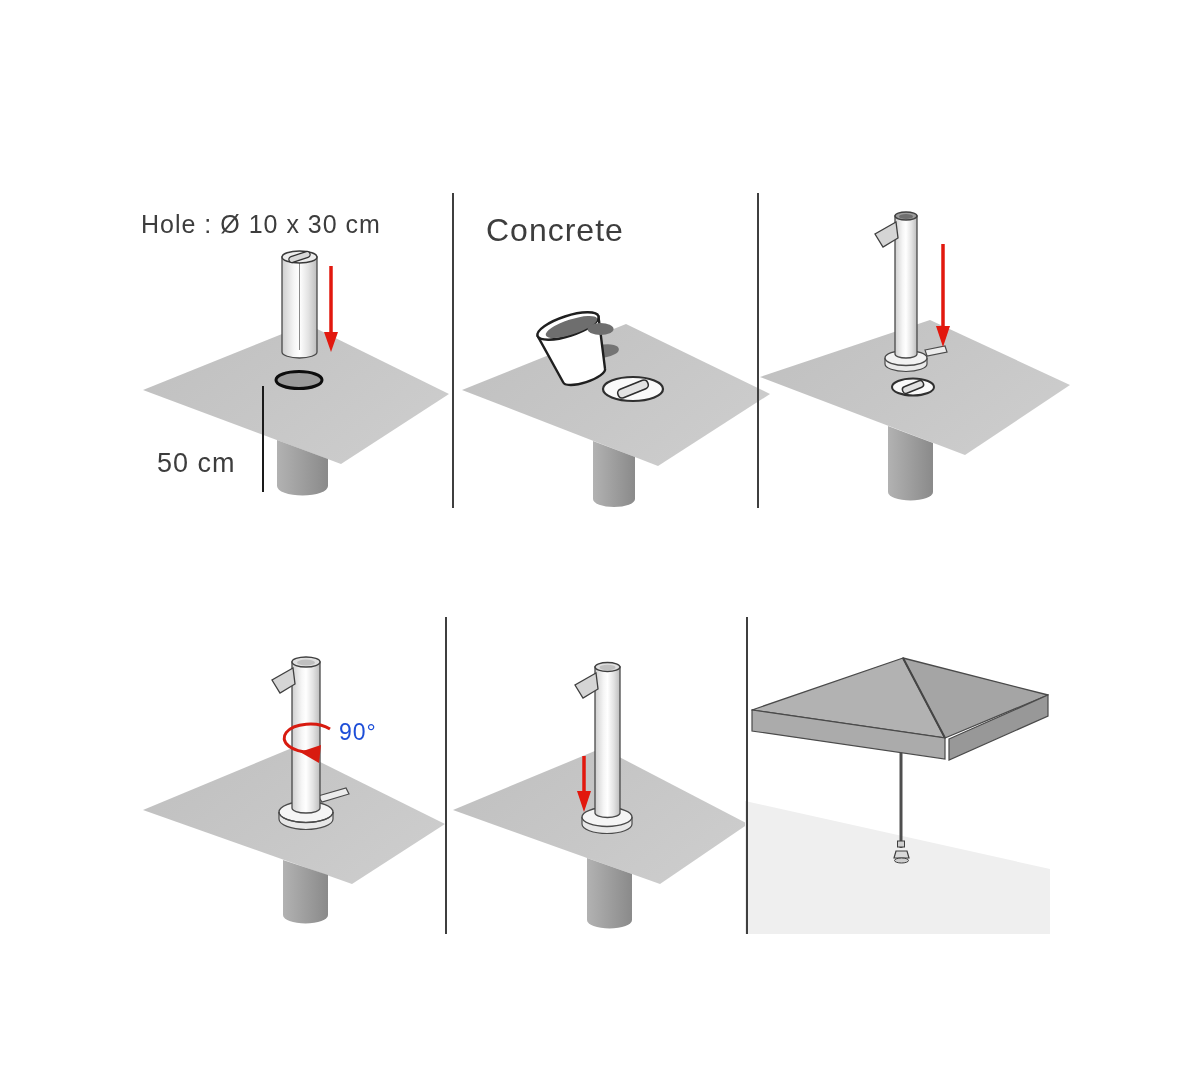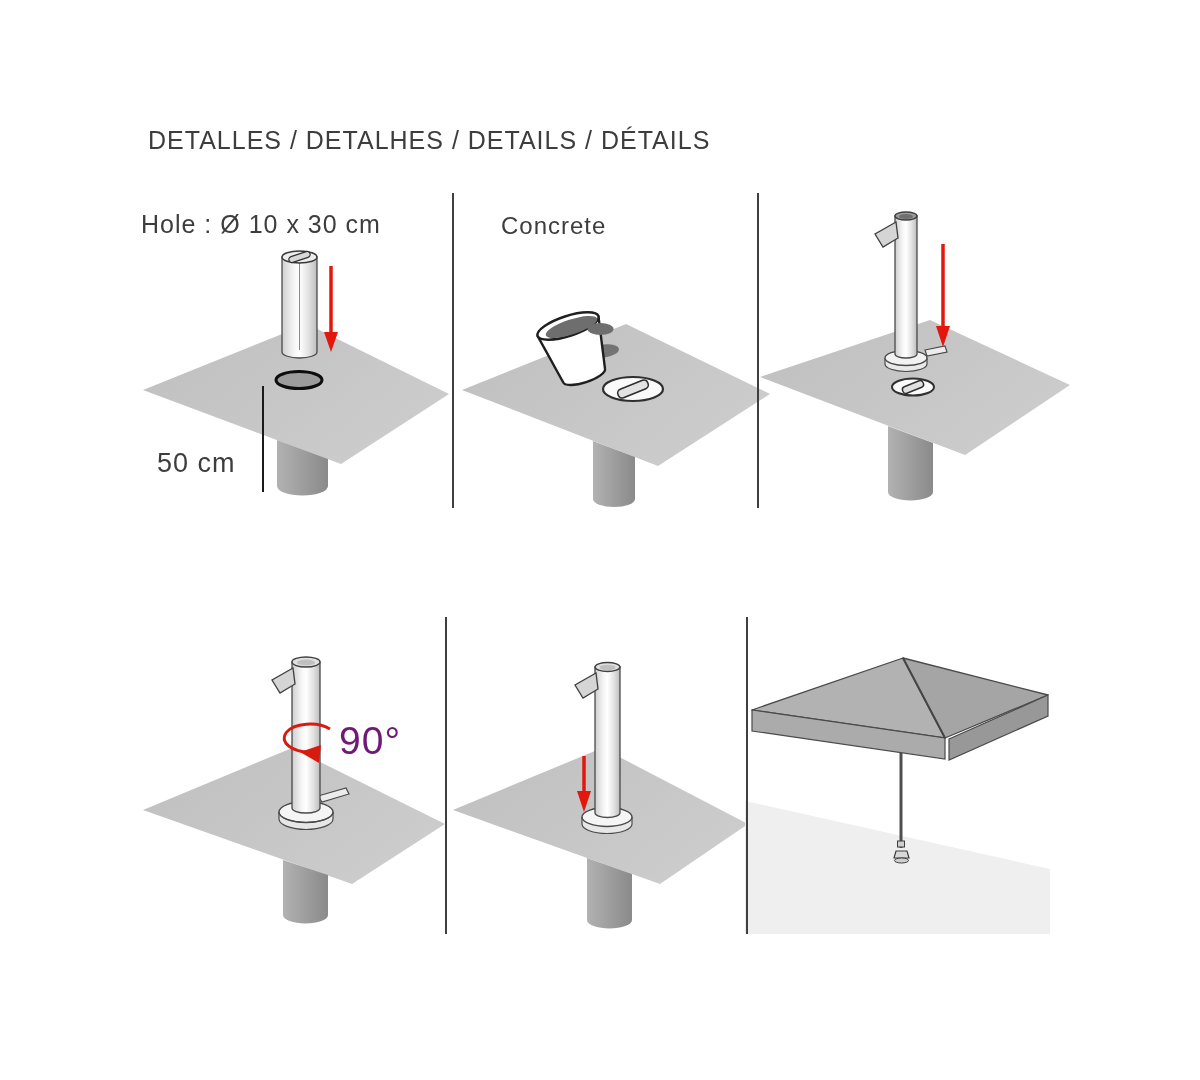--- a/index.html
+++ b/index.html
@@ -5,29 +5,28 @@
   html,body{margin:0;padding:0;background:#ffffff;}
   .canvas{position:relative;width:1200px;height:1080px;background:#ffffff;overflow:hidden;
           font-family:"Liberation Sans", sans-serif;color:#3d3d3d;}
   .label{position:absolute;white-space:nowrap;letter-spacing:1px;line-height:1.1;}
   .title{left:148px;top:127px;font-size:25px;}
   .divider{position:absolute;width:2px;background:#3f3f3f;z-index:6;}
   .panel{position:absolute;z-index:2;}
   .panel svg{position:absolute;left:0;top:0;display:block;}
   .lbl-step1{left:6px;top:11px;font-size:25px;text-align:right;}
   .lbl-30cm{left:22px;top:249px;font-size:27px;}
-  .lbl-concrete{left:43px;top:13px;font-size:24px;}
-  .lbl-90{left:199px;top:110px;font-size:39px;color:#701a75;}
+  .lbl-concrete{left:28px;top:13px;font-size:32px;}
+  .lbl-90{left:199px;top:110px;font-size:23px;color:#1d4ed8;}
 </style>
 </head>
 <body>
 
 <div class="canvas">
 
-  <div class="label title">DETALLES / DETALHES / DETAILS / DÉTAILS</div>
 
   <div class="divider" style="left:452px;top:193px;height:315px;"></div>
   <div class="divider" style="left:757px;top:193px;height:315px;"></div>
   <div class="divider" style="left:445px;top:617px;height:317px;"></div>
   <div class="divider" style="left:746px;top:617px;height:317px;"></div>
 
   <div class="panel" style="left:135px;top:200px;width:322px;height:312px;">
     <svg width="322" height="312" viewBox="0 0 322 312">
       <defs>
         <linearGradient id="pg1" x1="0" y1="0" x2="1" y2="0.6">

